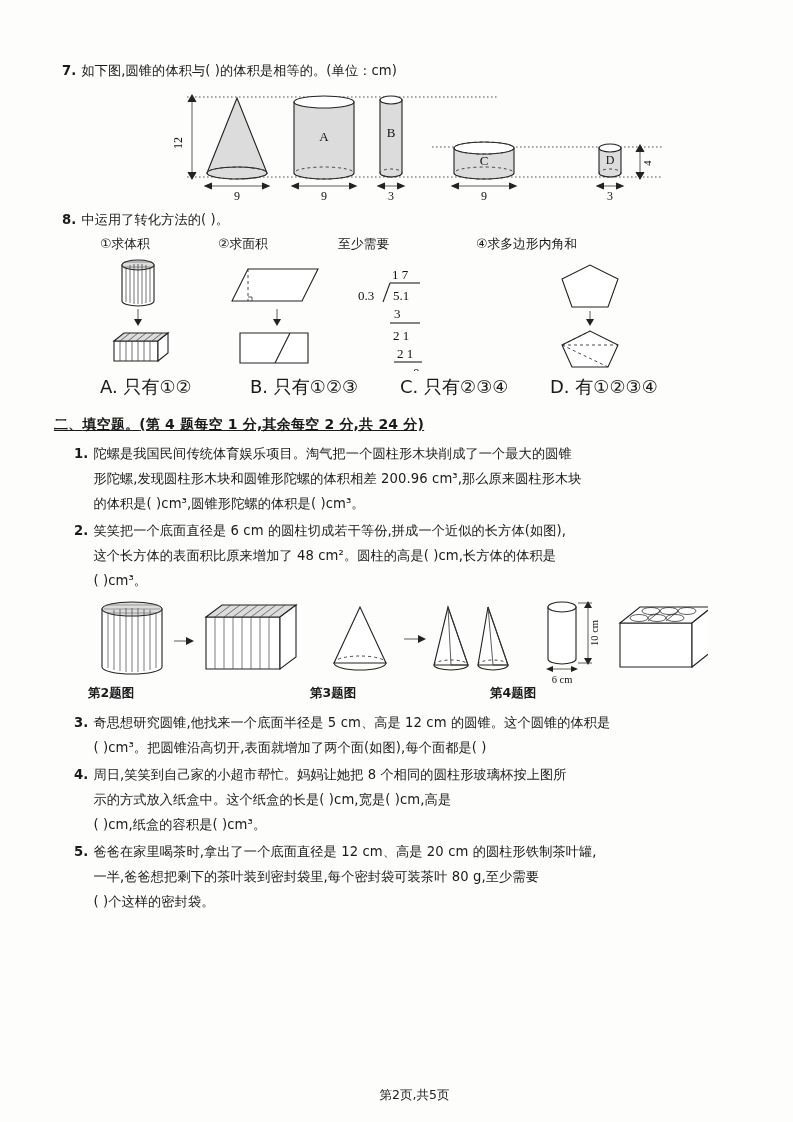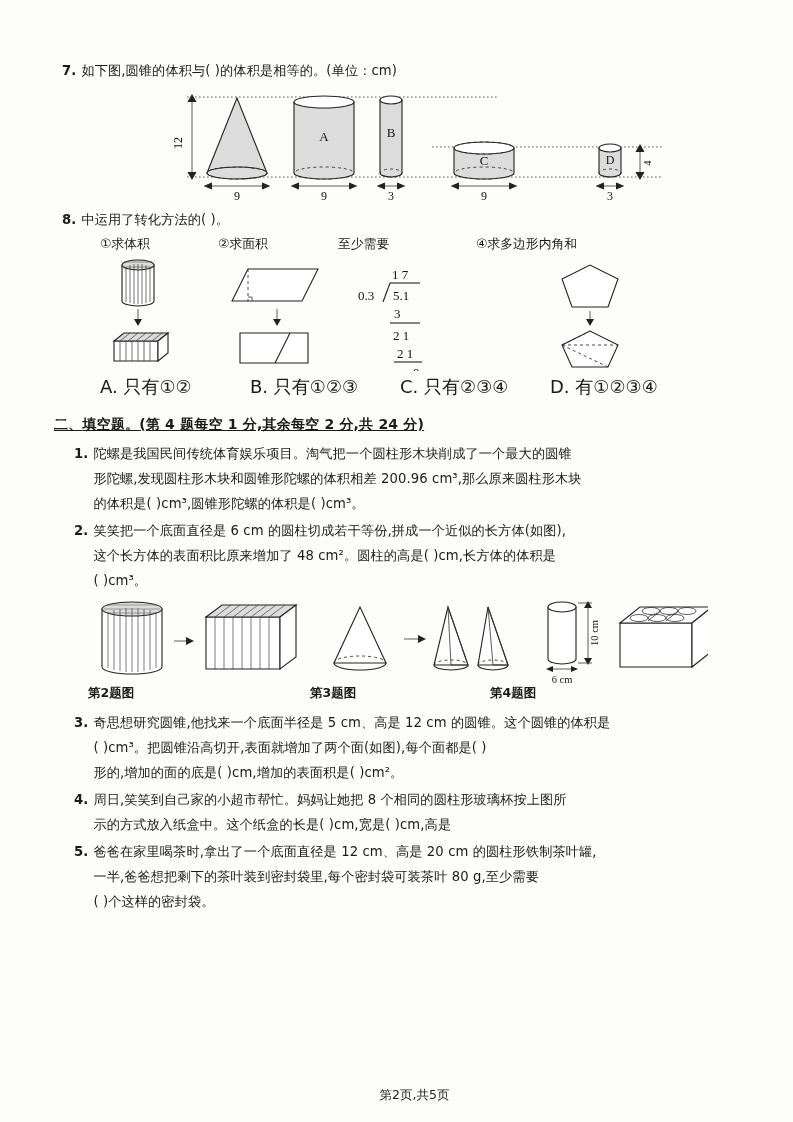--- a/index.html
+++ b/index.html
@@ -378,29 +378,29 @@
     <div class="cap" style="width:222px">第2题图</div>
     <div class="cap" style="width:180px">第3题图</div>
     <div class="cap" style="width:200px">第4题图</div>
   </div>
 
   <div class="q" style="margin-left:12px;margin-top:8px">
     <span class="num">3.</span>
     <span class="txt">
       <p>奇思想研究圆锥,他找来一个底面半径是 5 cm、高是 12 cm 的圆锥。这个圆锥的体积是</p>
       <p>(        )cm³。把圆锥沿高切开,表面就增加了两个面(如图),每个面都是(            )</p>
-      <p>形的,增加的面的底是(        )cm,增加的表面积是(        )cm²。</p>
     </span>
   </div>
 
   <div class="q" style="margin-left:12px">
     <span class="num">4.</span>
     <span class="txt">
       <p>周日,笑笑到自己家的小超市帮忙。妈妈让她把 8 个相同的圆柱形玻璃杯按上图所</p>
       <p>示的方式放入纸盒中。这个纸盒的长是(            )cm,宽是(            )cm,高是</p>
+      <p>(        )cm,纸盒的容积是(            )cm³。</p>
     </span>
   </div>
 
   <div class="q" style="margin-left:12px">
     <span class="num">5.</span>
     <span class="txt">
       <p>爸爸在家里喝茶时,拿出了一个底面直径是 12 cm、高是 20 cm 的圆柱形铁制茶叶罐,</p>
       <p>一半,爸爸想把剩下的茶叶装到密封袋里,每个密封袋可装茶叶 80 g,至少需要</p>
       <p>(        )个这样的密封袋。</p>
     </span>

